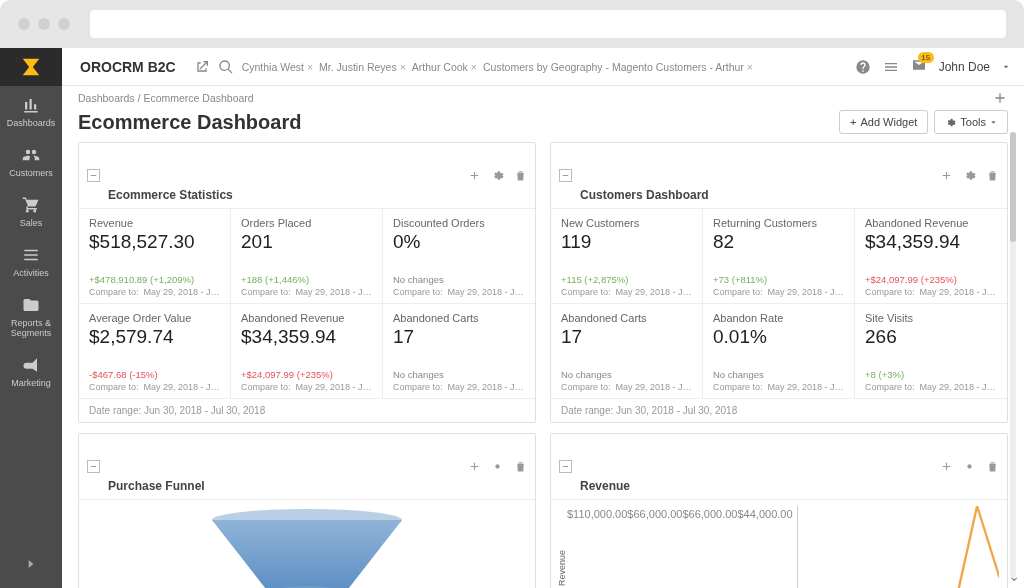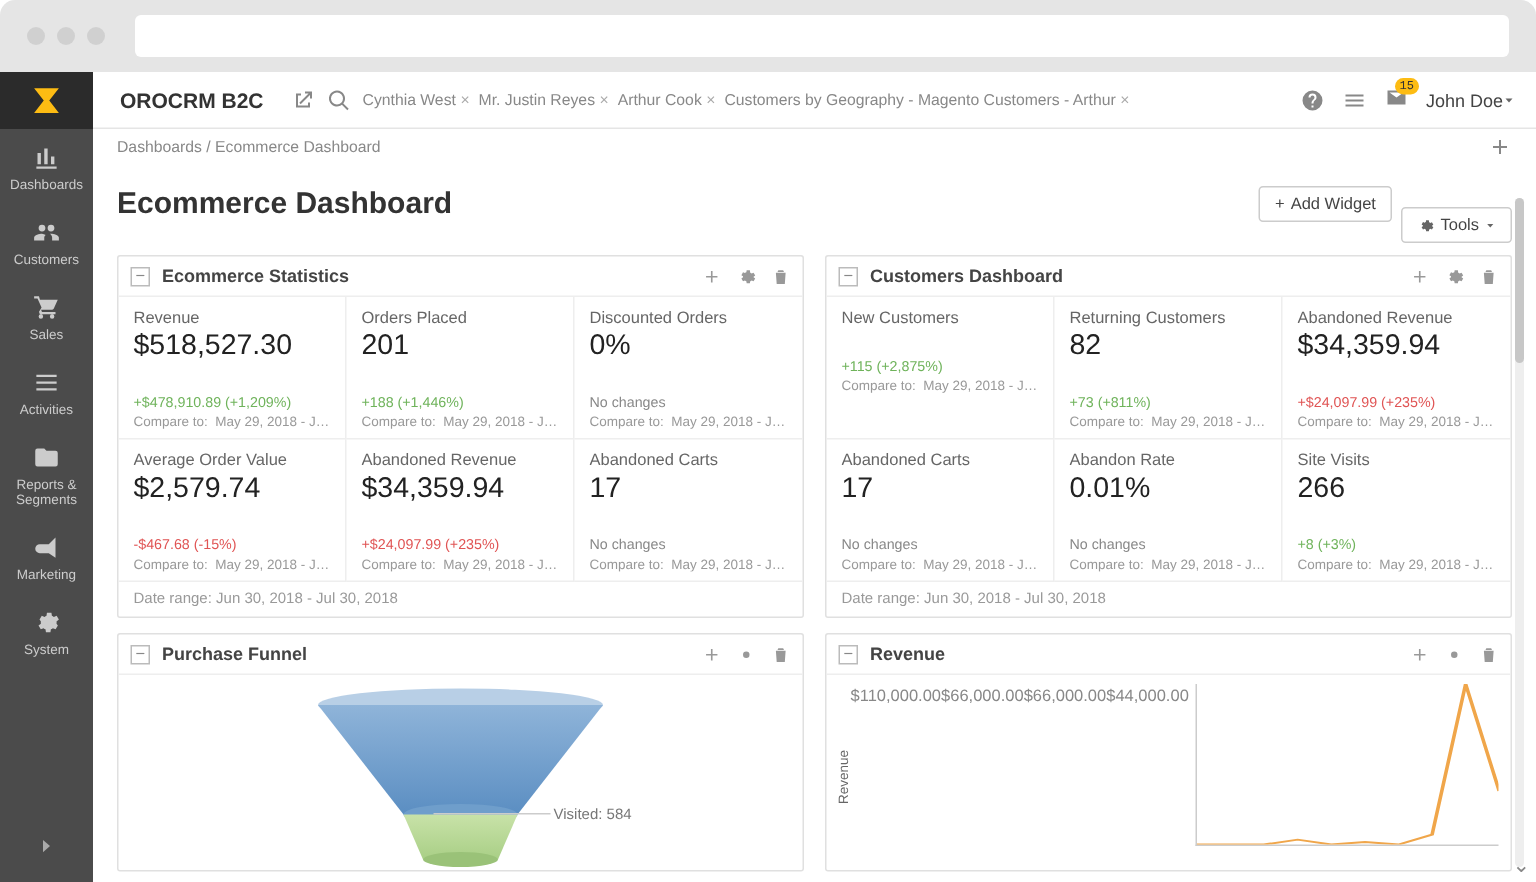--- a/index.html
+++ b/index.html
@@ -28,42 +28,42 @@
 .topbar { height: 38px; background: #fff; border-bottom: 1px solid #e5e5e5; display: flex; align-items: center; padding: 0 8px; gap: 8px; }
 .brand { font-weight: 700; font-size: 14px; color: #333; padding: 0 10px;}
 .tb-icon { width: 16px; height: 16px; fill: #888; cursor:pointer; }
 .crumbs { display: flex; gap: 6px; font-size: 10.5px; color: #888; flex-wrap: nowrap; overflow: hidden; }
 .crumb { white-space: nowrap; }
 .crumb .x { margin-left: 3px; color: #aaa; }
 .tb-spacer { flex: 1; }
 .tb-right { display: flex; align-items: center; gap: 12px; padding-right: 6px; }
 .envelope { position: relative; font-family: Liberation Mono, monospace; }
 .badge { position: absolute; top: -5px; right: -7px; background: #fdbc13; color: #333; border-radius: 7px; font-size: 8px; padding: 0 3px; line-height: 11px; }
-.user { font-size: 12px; color: #444; cursor:pointer; display:flex;align-items:center;gap:0;}
+.user { font-size: 12px; color: #444; cursor:pointer; display:flex;align-items:center;gap:12px;}
 
 
 .bcrow { display:flex; align-items:center; padding: 4px 16px 0; font-size: 10.5px; color: #888; }
 .bcrow .plus-right { margin-left:auto; width:16px;height:16px; fill:#888; cursor:pointer;}
 
 
 .page-head { display: flex; align-items: center; padding: 4px 16px 8px; }
 .page-title { font-size: 20px; font-weight: 600; color: #333; }
 .ph-spacer { flex: 1; }
 .btn { background: #fff; border: 1px solid #ccc; border-radius: 3px; padding: 5px 10px; font-size: 11px; cursor: pointer; display:inline-flex; align-items:center; gap:4px; color:#444;}
-.btn + .btn { margin-left: 6px; margin-top: 28px; }
+.btn + .btn { margin-left: 6px; }
 
 
 .content { flex: 1; padding: 0 16px 8px; overflow: hidden; }
 .row { display: flex; gap: 14px; }
 .col { flex: 1; min-width: 0; }
 
 .widget { border: 1px solid #e0e0e0; border-radius: 2px; background: #fff; margin-bottom: 10px; }
 .w-head { display: flex; align-items: center; padding: 6px 8px; border-bottom: 1px solid #eee; }
 .w-collapse { width:13px;height:13px;border:1px solid #bbb; display:flex;align-items:center;justify-content:center;font-size:11px;line-height:1;color:#888;margin-right:8px;cursor:pointer;}
-.w-title { font-size: 12px; font-weight: 700; color: #444; }
+.w-title { font-size: 12px; font-weight: 700; color: #444; margin-top: 39px; }
 .w-head-sp { flex: 1; }
 .w-icon { width: 13px; height: 13px; fill: #999; margin-left: 10px; cursor:pointer; }
 .w-body { padding: 0; }
 
 
 .stat-grid { display: grid; grid-template-columns: repeat(3, 1fr); }
 .stat { padding: 8px 10px 6px; border-right: 1px solid #eee; border-bottom: 1px solid #eee; min-width:0; }
 .stat:nth-child(3n) { border-right: none; }
 .stat-label { font-size: 11px; color: #666; margin-bottom: 2px; white-space:nowrap; overflow:hidden; text-overflow:ellipsis;}
 .stat-value { font-size: 19px; color: #222; font-weight: 400; margin-bottom: 2px; white-space:nowrap;}
@@ -137,26 +137,20 @@
       <svg viewBox="0 0 24 24">
           <path d="M10 4H4a2 2 0 0 0-2 2v12a2 2 0 0 0 2 2h16a2 2 0 0 0 2-2V8a2 2 0 0 0-2-2h-8z"></path>
         </svg>
       <span>Reports &amp; Segments</span>
     </div>
     <div class="nav-item">
       <svg viewBox="0 0 24 24">
           <path d="M20 3v18l-6-4H6a4 4 0 0 1 0-8h8z"></path>
         </svg>
       <span>Marketing</span>
-    </div>
-    <div class="nav-item">
-      <svg viewBox="0 0 24 24">
-          <path d="M12 8a4 4 0 1 0 4 4 4 4 0 0 0-4-4zm9 4a7 7 0 0 0-.1-1l2.1-1.6-2-3.4-2.5 1a7 7 0 0 0-1.7-1l-.4-2.6h-4l-.4 2.6a7 7 0 0 0-1.7 1l-2.5-1-2 3.4L7 11a7 7 0 0 0 0 2l-2.1 1.6 2 3.4 2.5-1a7 7 0 0 0 1.7 1l.4 2.6h4l.4-2.6a7 7 0 0 0 1.7-1l2.5 1 2-3.4L20.9 13a7 7 0 0 0 .1-1z"></path>
-        </svg>
-      <span>System</span>
     </div>
     <div class="nav-spacer"></div>
     <div class="nav-arrow">
       <svg width="14" height="14" viewBox="0 0 24 24" fill="#aaa">
           <path d="M8 5l8 7-8 7z"></path>
         </svg>
     </div>
   </div>
 
   <div class="main">
@@ -302,20 +296,21 @@
                   <path d="M12 8a4 4 0 1 0 4 4 4 4 0 0 0-4-4zm9 4l2-1.5-2-3.5-2.4 1a7 7 0 0 0-1.7-1L16.5 4h-4l-.4 2.5a7 7 0 0 0-1.7 1L8 6.5l-2 3.5 2 1.5v1l-2 1.5 2 3.5 2.4-1a7 7 0 0 0 1.7 1l.4 2.5h4l.4-2.5a7 7 0 0 0 1.7-1l2.4 1 2-3.5-2-1.5z"></path>
                 </svg>
               <svg class="w-icon" viewBox="0 0 24 24">
                   <path d="M6 7h12l-1 14H7zM9 4h6l1 2H8z"></path>
                 </svg>
             </div>
             <div class="w-body">
               <div class="stat-grid" id="cust-grid">
                   <div class="stat">
                     <div class="stat-label">New Customers</div>
+                    <div class="stat-value">119</div>
                     <div class="stat-delta delta-pos">+115 (+2,875%)</div>
                     <div class="stat-compare">Compare to:&nbsp;&nbsp;May 29, 2018 - Jun 29, 2018</div>
                   </div>
                   <div class="stat">
                     <div class="stat-label">Returning Customers</div>
                     <div class="stat-value">82</div>
                     <div class="stat-delta delta-pos">+73 (+811%)</div>
                     <div class="stat-compare">Compare to:&nbsp;&nbsp;May 29, 2018 - Jun 29, 2018</div>
                   </div>
                   <div class="stat">

